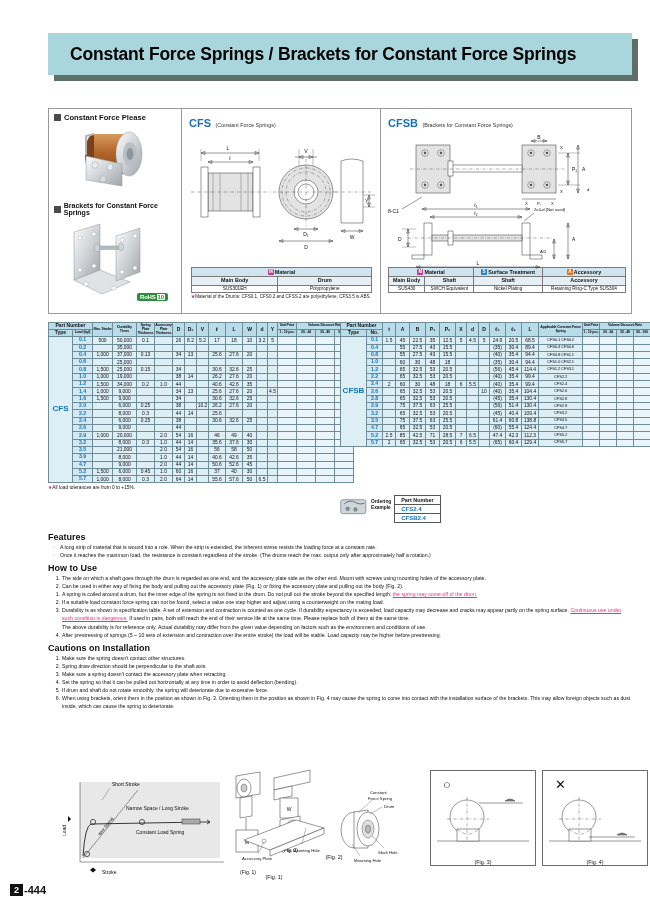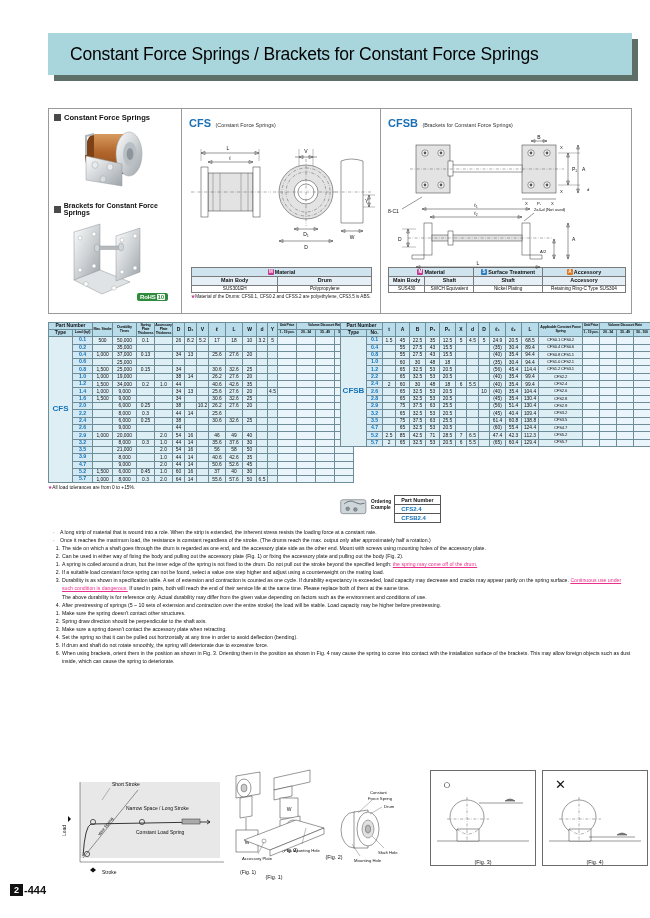--- a/index.html
+++ b/index.html
@@ -19,21 +19,21 @@
   .title-shadow {
     position:absolute; left:6px; top:6px; width:584px; height:42px;
     background:#5d6f66;
   }
   .title-bar {
     position:absolute; left:0; top:0; width:584px; height:42px;
     background:#a9d6dc;
     display:flex; align-items:center; padding-left:22px;
   }
   .title-bar h1 {
-    margin:0; font-size:17.5px; font-weight:normal; letter-spacing:-0.2px; color:#000;
+    margin:0; font-size:17.5px; font-weight:bold; letter-spacing:-0.2px; color:#000;
   }
 
   
   .top-panel {
     position:absolute; left:48px; top:108px; width:584px; height:206px;
     border:1px solid #9a9a9a; background:#fff;
   }
   .col-photos { position:absolute; left:0; top:0; width:133px; height:204px; border-right:1px solid #9a9a9a; }
   .col-cfs { position:absolute; left:134px; top:0; width:198px; height:204px; border-right:1px solid #9a9a9a;}
   .col-cfsb { position:absolute; left:333px; top:0; width:250px; height:204px; }
@@ -144,21 +144,21 @@
     <div class="title-bar">
       <h1>Constant Force Springs / Brackets for Constant Force Springs</h1>
     </div>
   </div>
 
   <div class="top-panel">
 
     <div class="col-photos">
       <div class="sec-head">
         <span class="sq"></span>
-        <span>Constant Force Springs</span>
+        <span>Constant Force Please</span>
       </div>
       <div class="photo-box">
         <svg width="118" height="72" viewBox="0 0 118 72">
           <defs>
             <linearGradient id="cu" x1="0" y1="0" x2="0" y2="1">
               <stop offset="0%" stop-color="#d89a5e"></stop>
                 <stop offset="45%" stop-color="#b2662c"></stop>
               <stop offset="100%" stop-color="#8a4a1c"></stop>
             </linearGradient>
             <linearGradient id="stl" x1="0" y1="0" x2="1" y2="1">
@@ -1244,40 +1244,43 @@
           </tr>
       <tr>
             <td>CFSB2.4</td>
           </tr>
     </tbody>
       </table>
   </div>
 
   <div class="body-text">
 
+    <div class="h-sec">Features</div>
     <ul class="bullets">
       <li><span class="bl">·</span><span>A long strip of material that is wound into a role. When the strip is extended, the inherent stress resists the loading force at a constant rate.</span></li>
       <li><span class="bl">·</span><span>Once it reaches the maximum load, the resistance is constant regardless of the stroke. (The drums reach the max. output only after approximately half a rotation.)</span></li>
     </ul>
 
+    <div class="h-sec">How to Use</div>
     <ol class="numlist">
       <li><span class="nm">1.</span><span>The side on which a shaft goes through the drum is regarded as one end, and the accessory plate side as the other end. Mount with screws using mounting holes of the accessory plate.</span></li>
       <li><span class="nm">2.</span><span>Can be used in either way of fixing the body and pulling out the accessory plate (Fig. 1) or fixing the accessory plate and pulling out the body (Fig. 2).</span></li>
     </ol>
 
     <ol class="numlist">
       <li><span class="nm">1.</span><span>A spring is coiled around a drum, but the inner edge of the spring is not fixed to the drum. Do not pull out the stroke beyond the specified length: </span><span class="pink">the spring may come off of the drum.</span></li>
       <li><span class="nm">2.</span><span>If a suitable load constant force spring can not be found, select a value one step higher and adjust using a counterweight on the mating load.</span></li>
       <li><span class="nm">3.</span><span>Durability is as shown in specification table. A set of extension and contraction is counted as one cycle. If durability expectancy is exceeded, load capacity may decrease and cracks may appear partly on the spring surface. </span><span class="pink">Continuous use under such condition is dangerous.</span><span> If used in pairs, both will reach the end of their service life at the same time. Please replace both of them at the same time.</span></li>
     </ol>
     <div class="cont">The above durability is for reference only. Actual durability may differ from the given value depending on factors such as the environment and conditions of use.</div>
     <ol class="numlist">
       <li><span class="nm">4.</span><span>After prestressing of springs (5 ~ 10 sets of extension and contraction over the entire stroke) the load will be stable. Load capacity may be higher before prestressing.</span></li>
     </ol>
 
+    <div class="h-sec">Cautions on Installation</div>
     <ol class="numlist" id="install-list">
         <li><span class="nm">1.</span><span>Make sure the spring doesn't contact other structures.</span></li>
         <li><span class="nm">2.</span><span>Spring draw direction should be perpendicular to the shaft axis.</span></li>
         <li><span class="nm">3.</span><span>Make sure a spring doesn't contact the accessory plate when retracting.</span></li>
         <li><span class="nm">4.</span><span>Set the spring so that it can be pulled out horizontally at any time in order to avoid deflection (bending).</span></li>
         <li><span class="nm">5.</span><span>If drum and shaft do not rotate smoothly, the spring will deteriorate due to excessive force.</span></li>
         <li><span class="nm">6.</span><span>When using brackets, orient them in the position as shown in Fig. 3. Orienting them in the position as shown in Fig. 4 may cause the spring to come into contact with the installation surface of the brackets. This may allow foreign objects such as dust inside, which can cause the spring to deteriorate.</span></li>
       </ol>
   </div>
 

